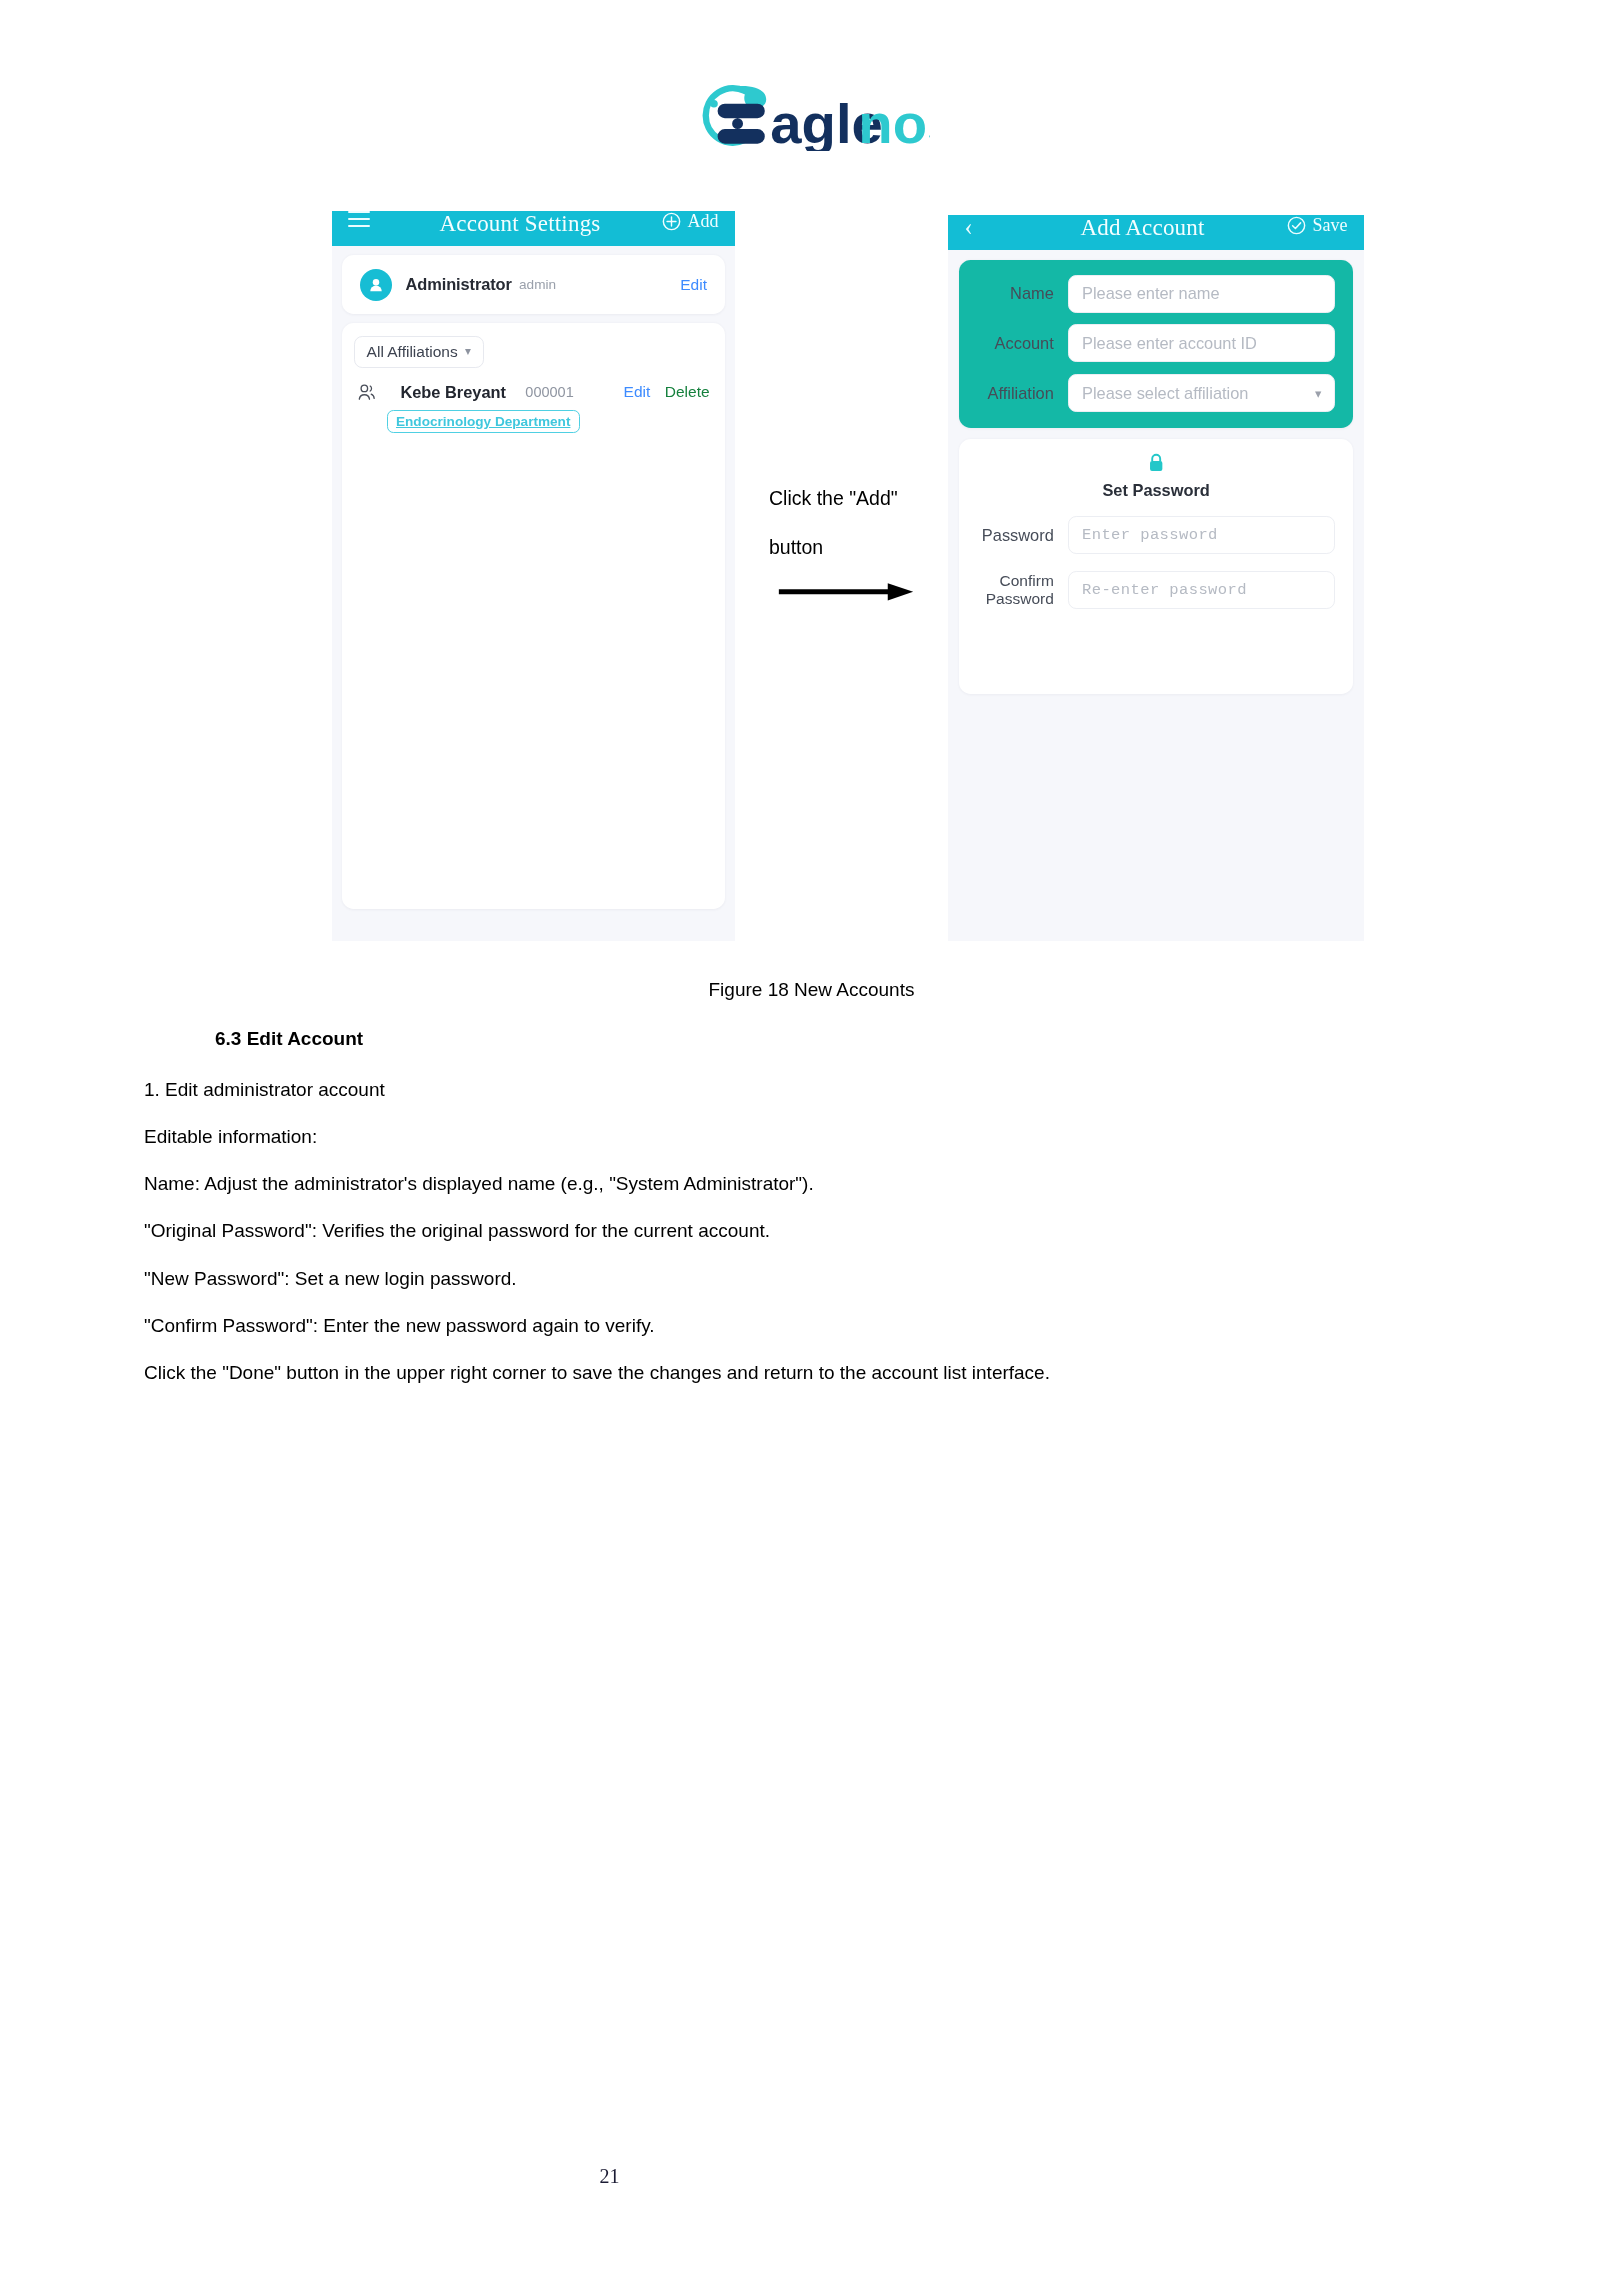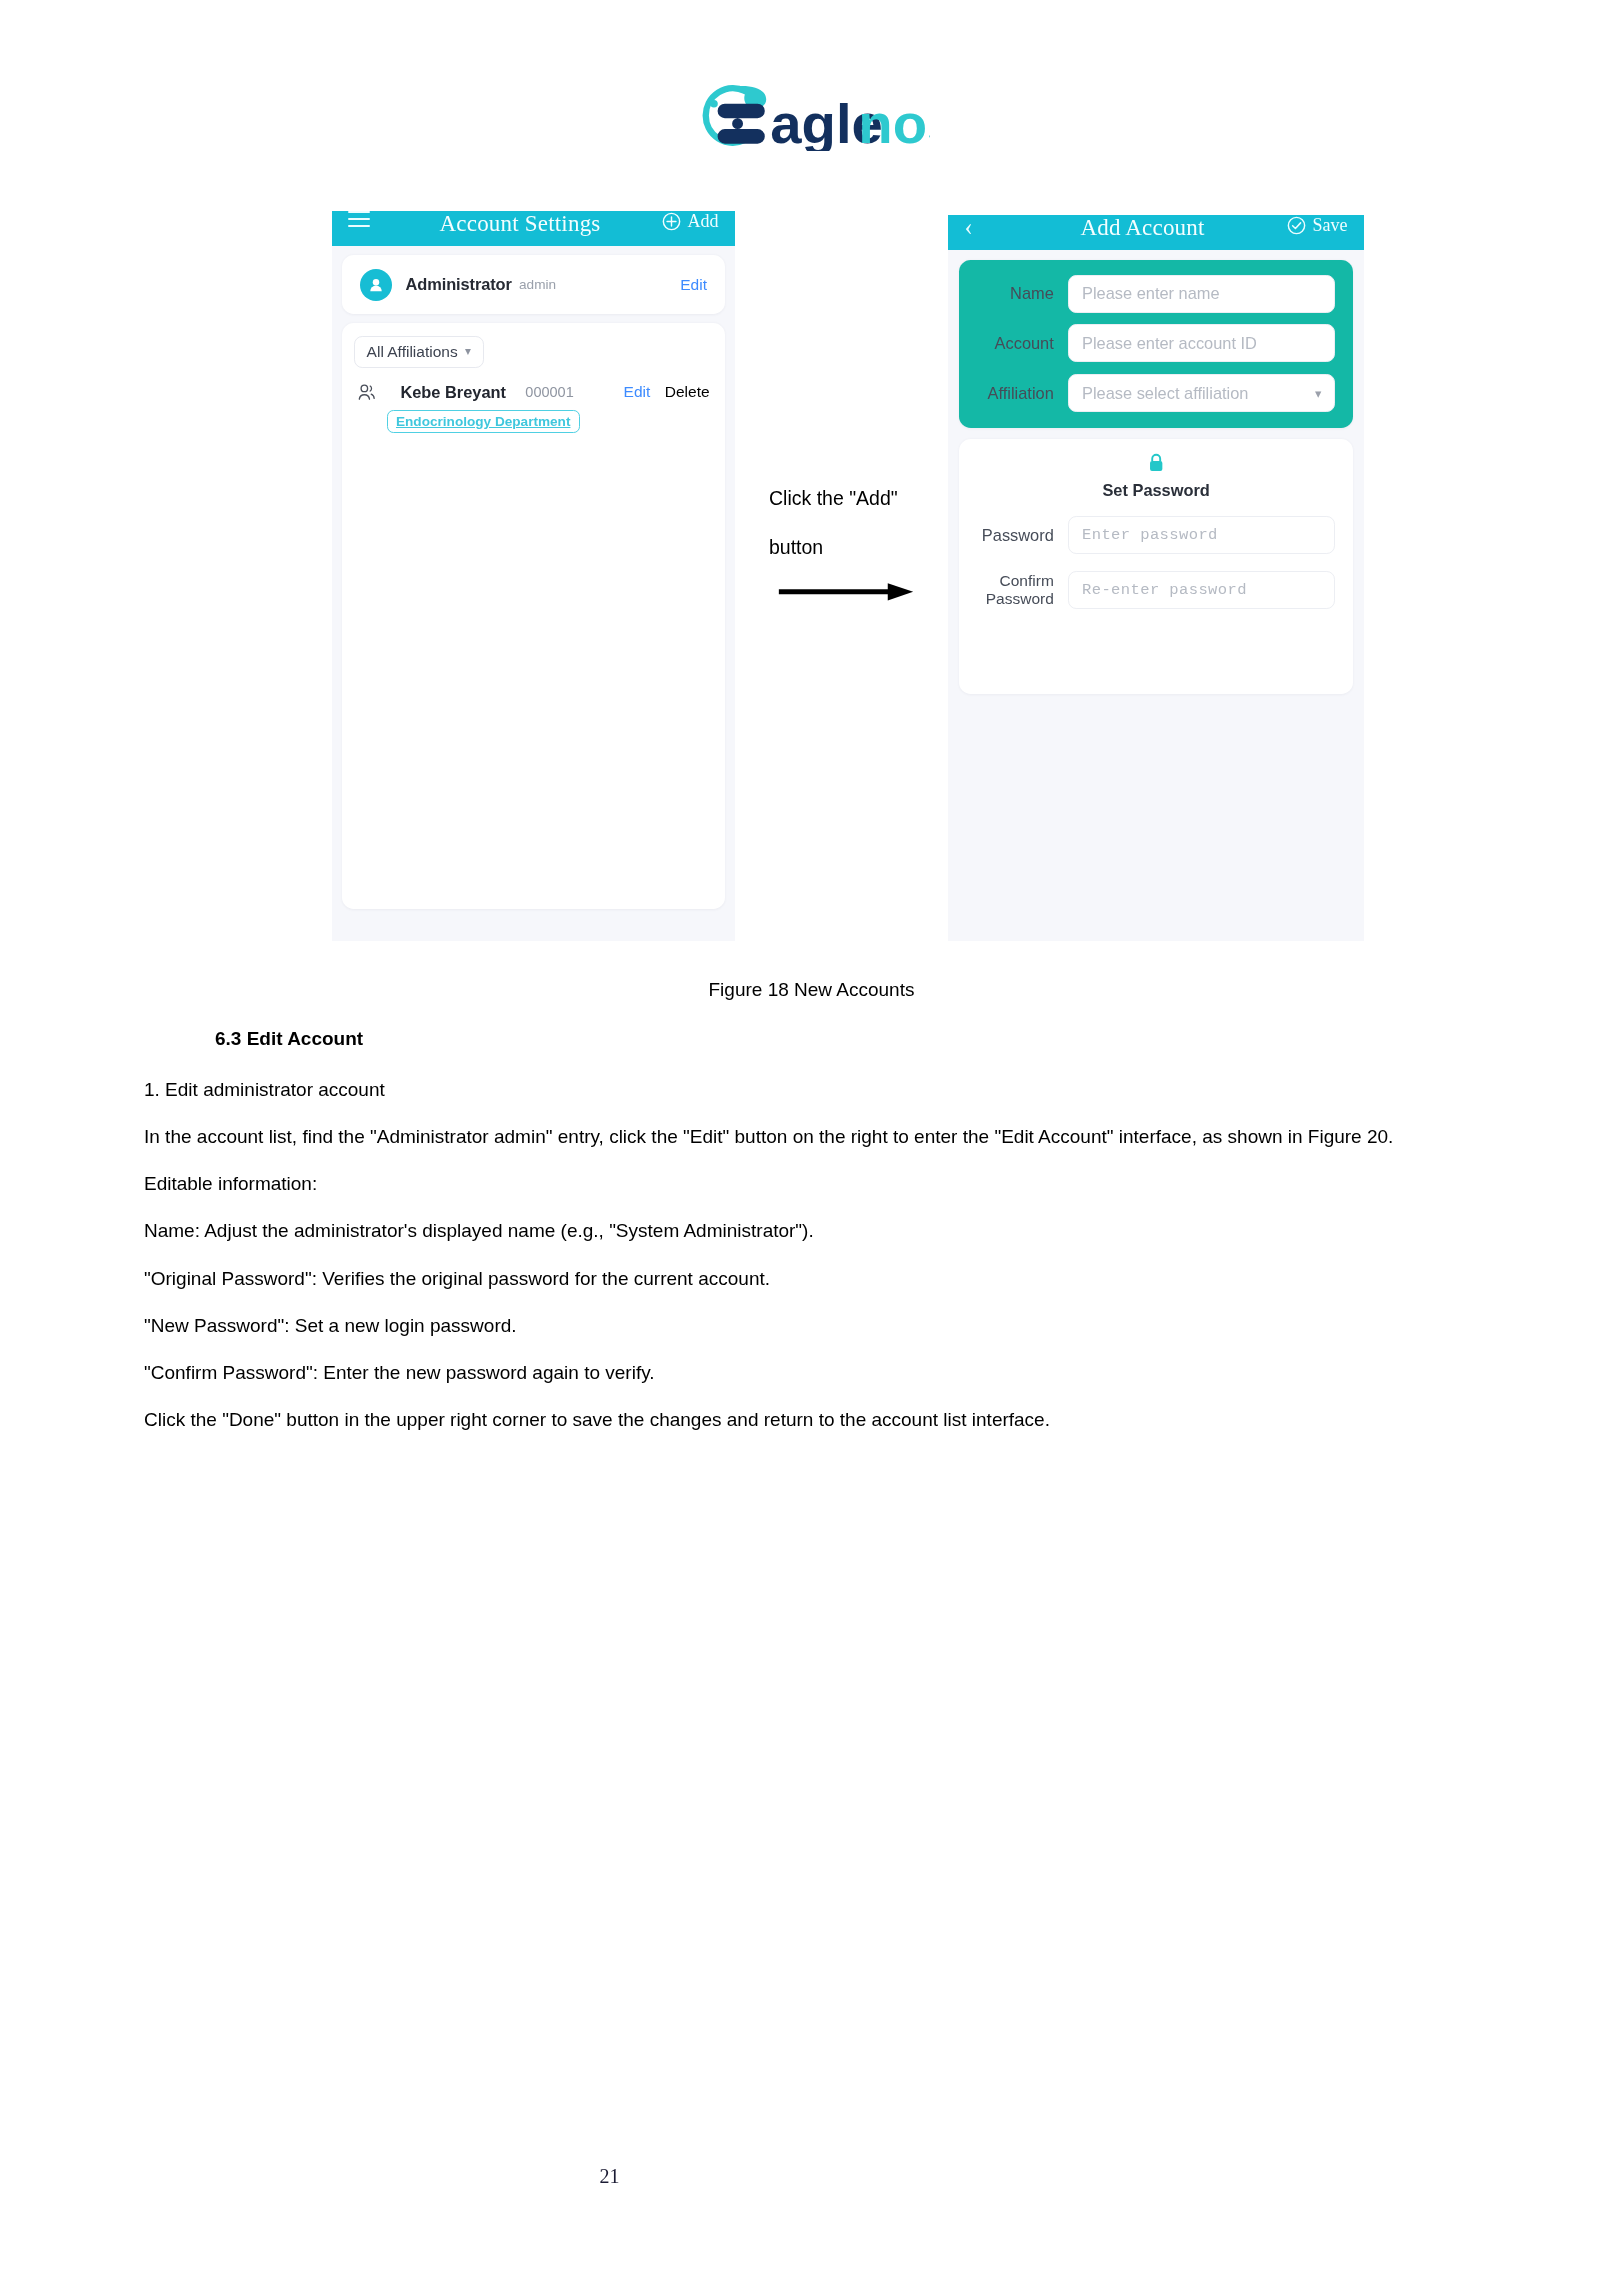--- a/index.html
+++ b/index.html
@@ -150,21 +150,21 @@
     color: #9aa0ab;
     margin-left: 7.3px;
   }
   .link-edit {
     margin-left: auto;
     font-size: 15.5px;
     color: #3d8bff;
   }
   .link-del {
     font-size: 15.5px;
-    color: #000000;
+    color: #15803d;
   }
 
   .list-card {
     min-height: 586px;
     padding: 12.7px 11.8px 0 11.8px;
     box-sizing: border-box;
   }
   .affil-select {
     display: inline-flex;
     align-items: center;
@@ -500,21 +500,20 @@
       </div>
     </div>
   </div>
 </div>
 
 <div class="caption">Figure 18 New Accounts</div>
 <div class="heading">6.3 Edit Account</div>
 
 <div class="doc-body">
   <p>1. Edit administrator account</p>
-  <p>In the account list, find the "Administrator admin" entry, click the "Edit" button on the right to enter the "Edit Account" interface, as shown in Figure 20.</p>
   <p>Editable information:</p>
   <p>Name: Adjust the administrator's displayed name (e.g., "System Administrator").</p>
   <p>"Original Password": Verifies the original password for the current account.</p>
   <p>"New Password": Set a new login password.</p>
   <p>"Confirm Password": Enter the new password again to verify.</p>
   <p>Click the "Done" button in the upper right corner to save the changes and return to the account list interface.</p>
 </div>
 
 <div class="pageno">21</div>
 

